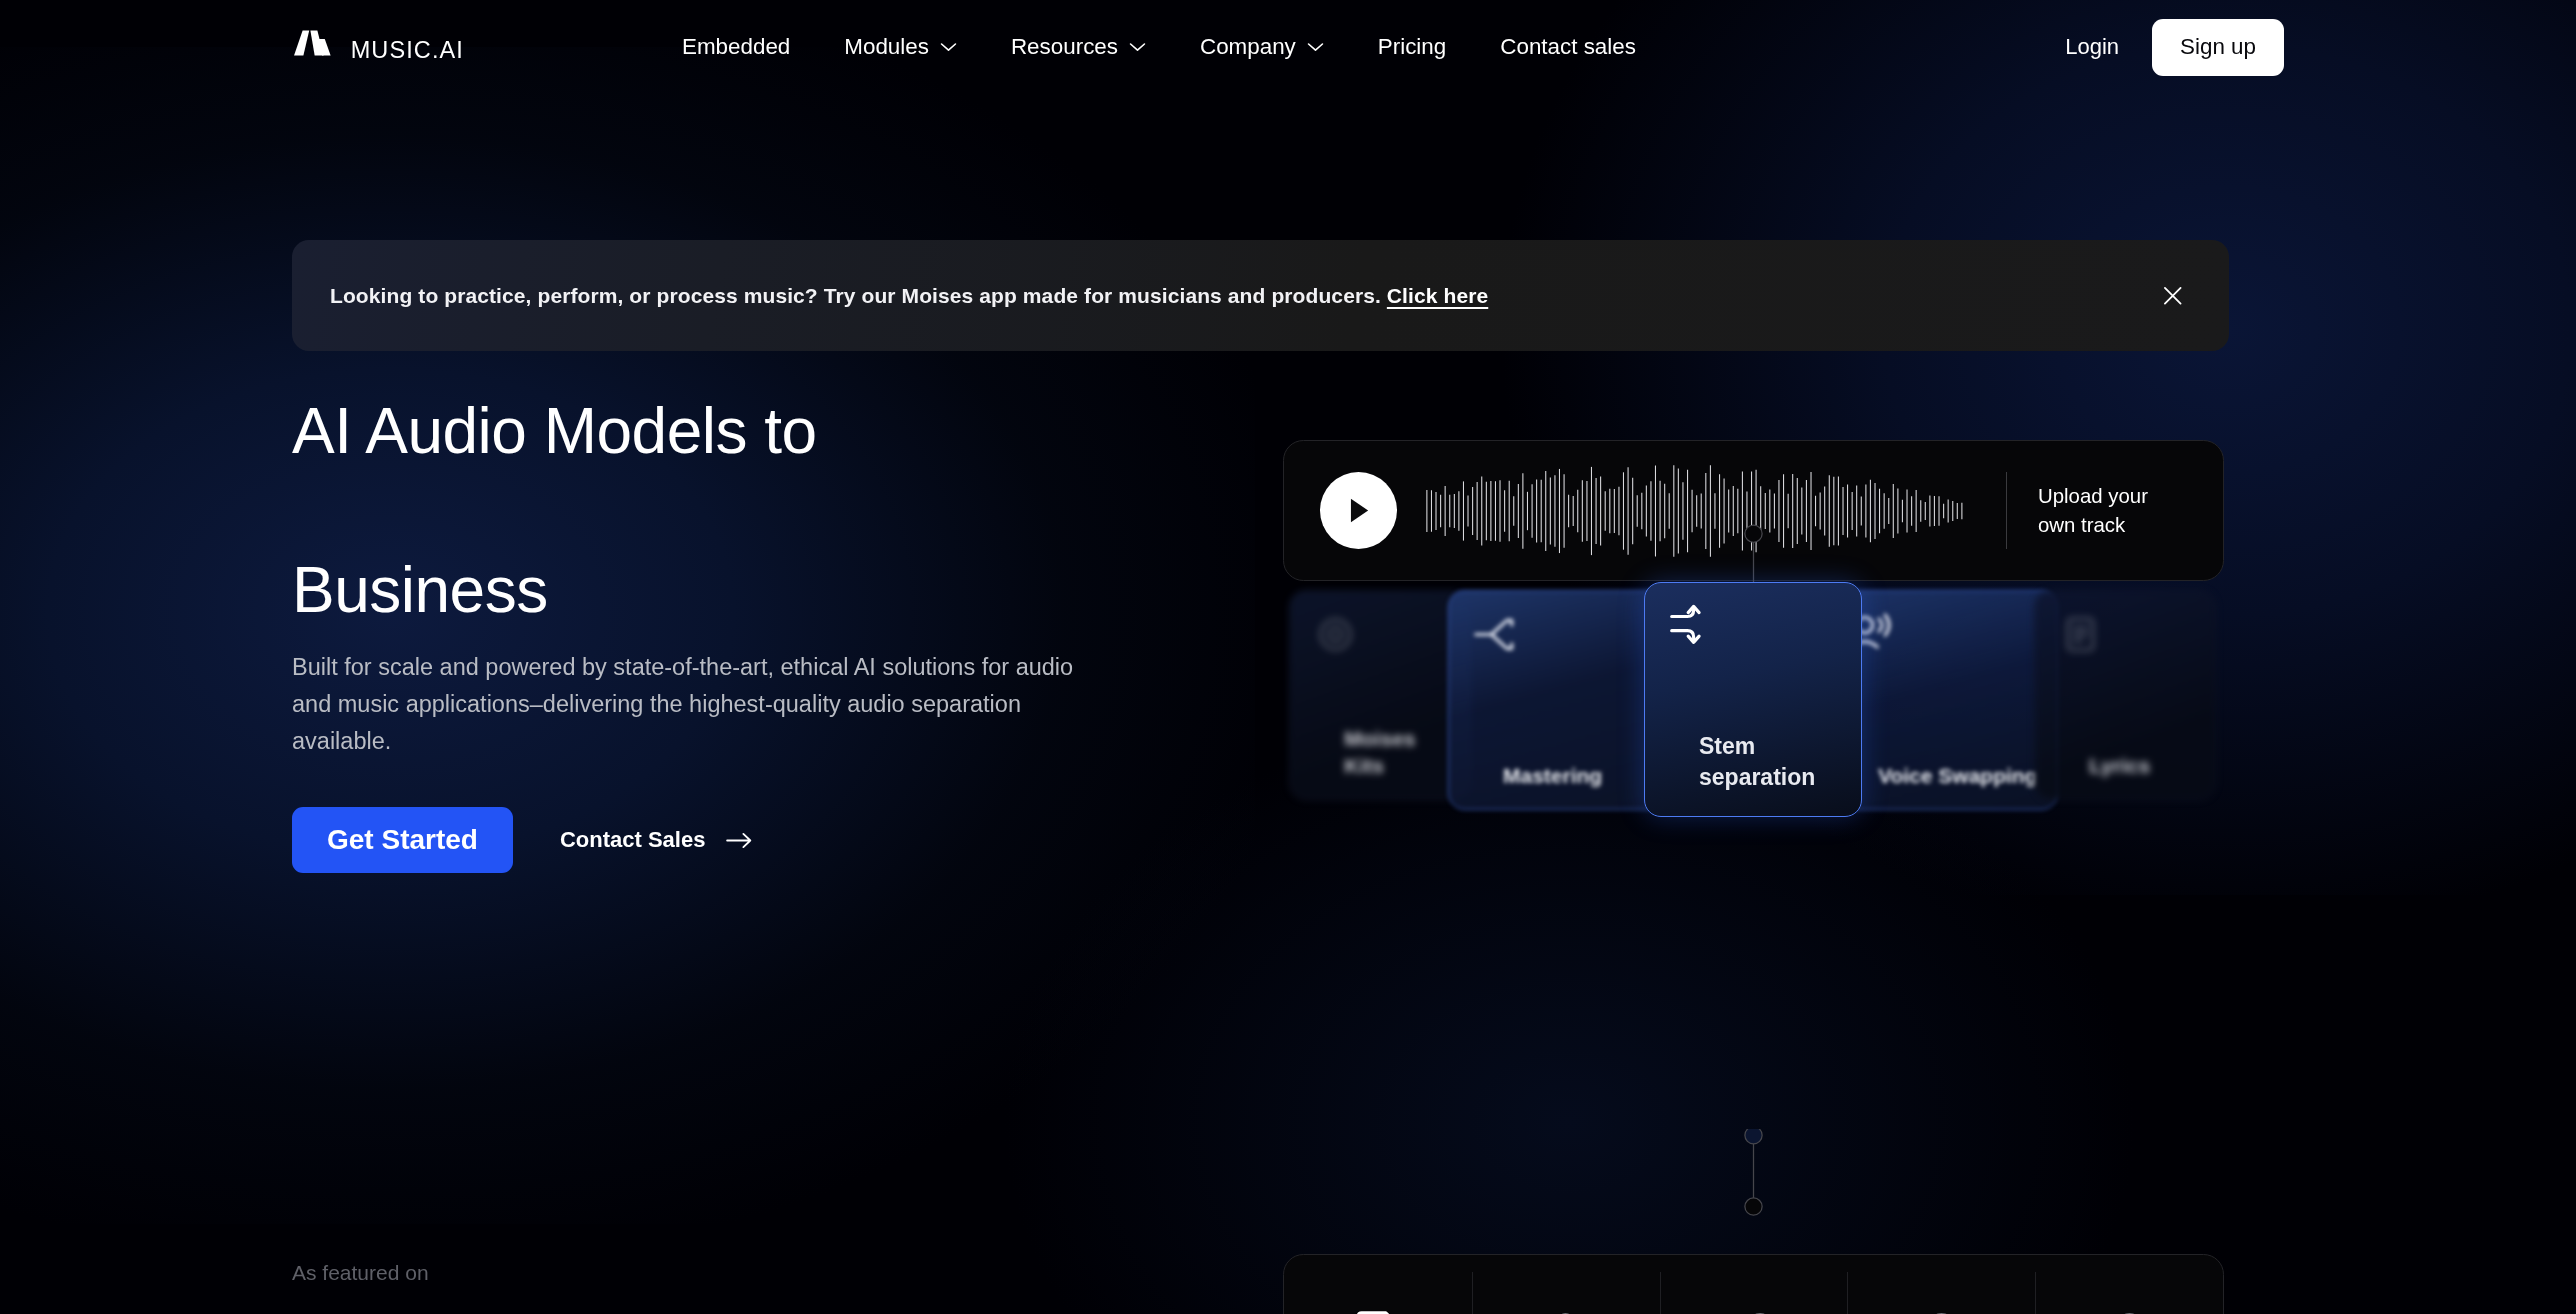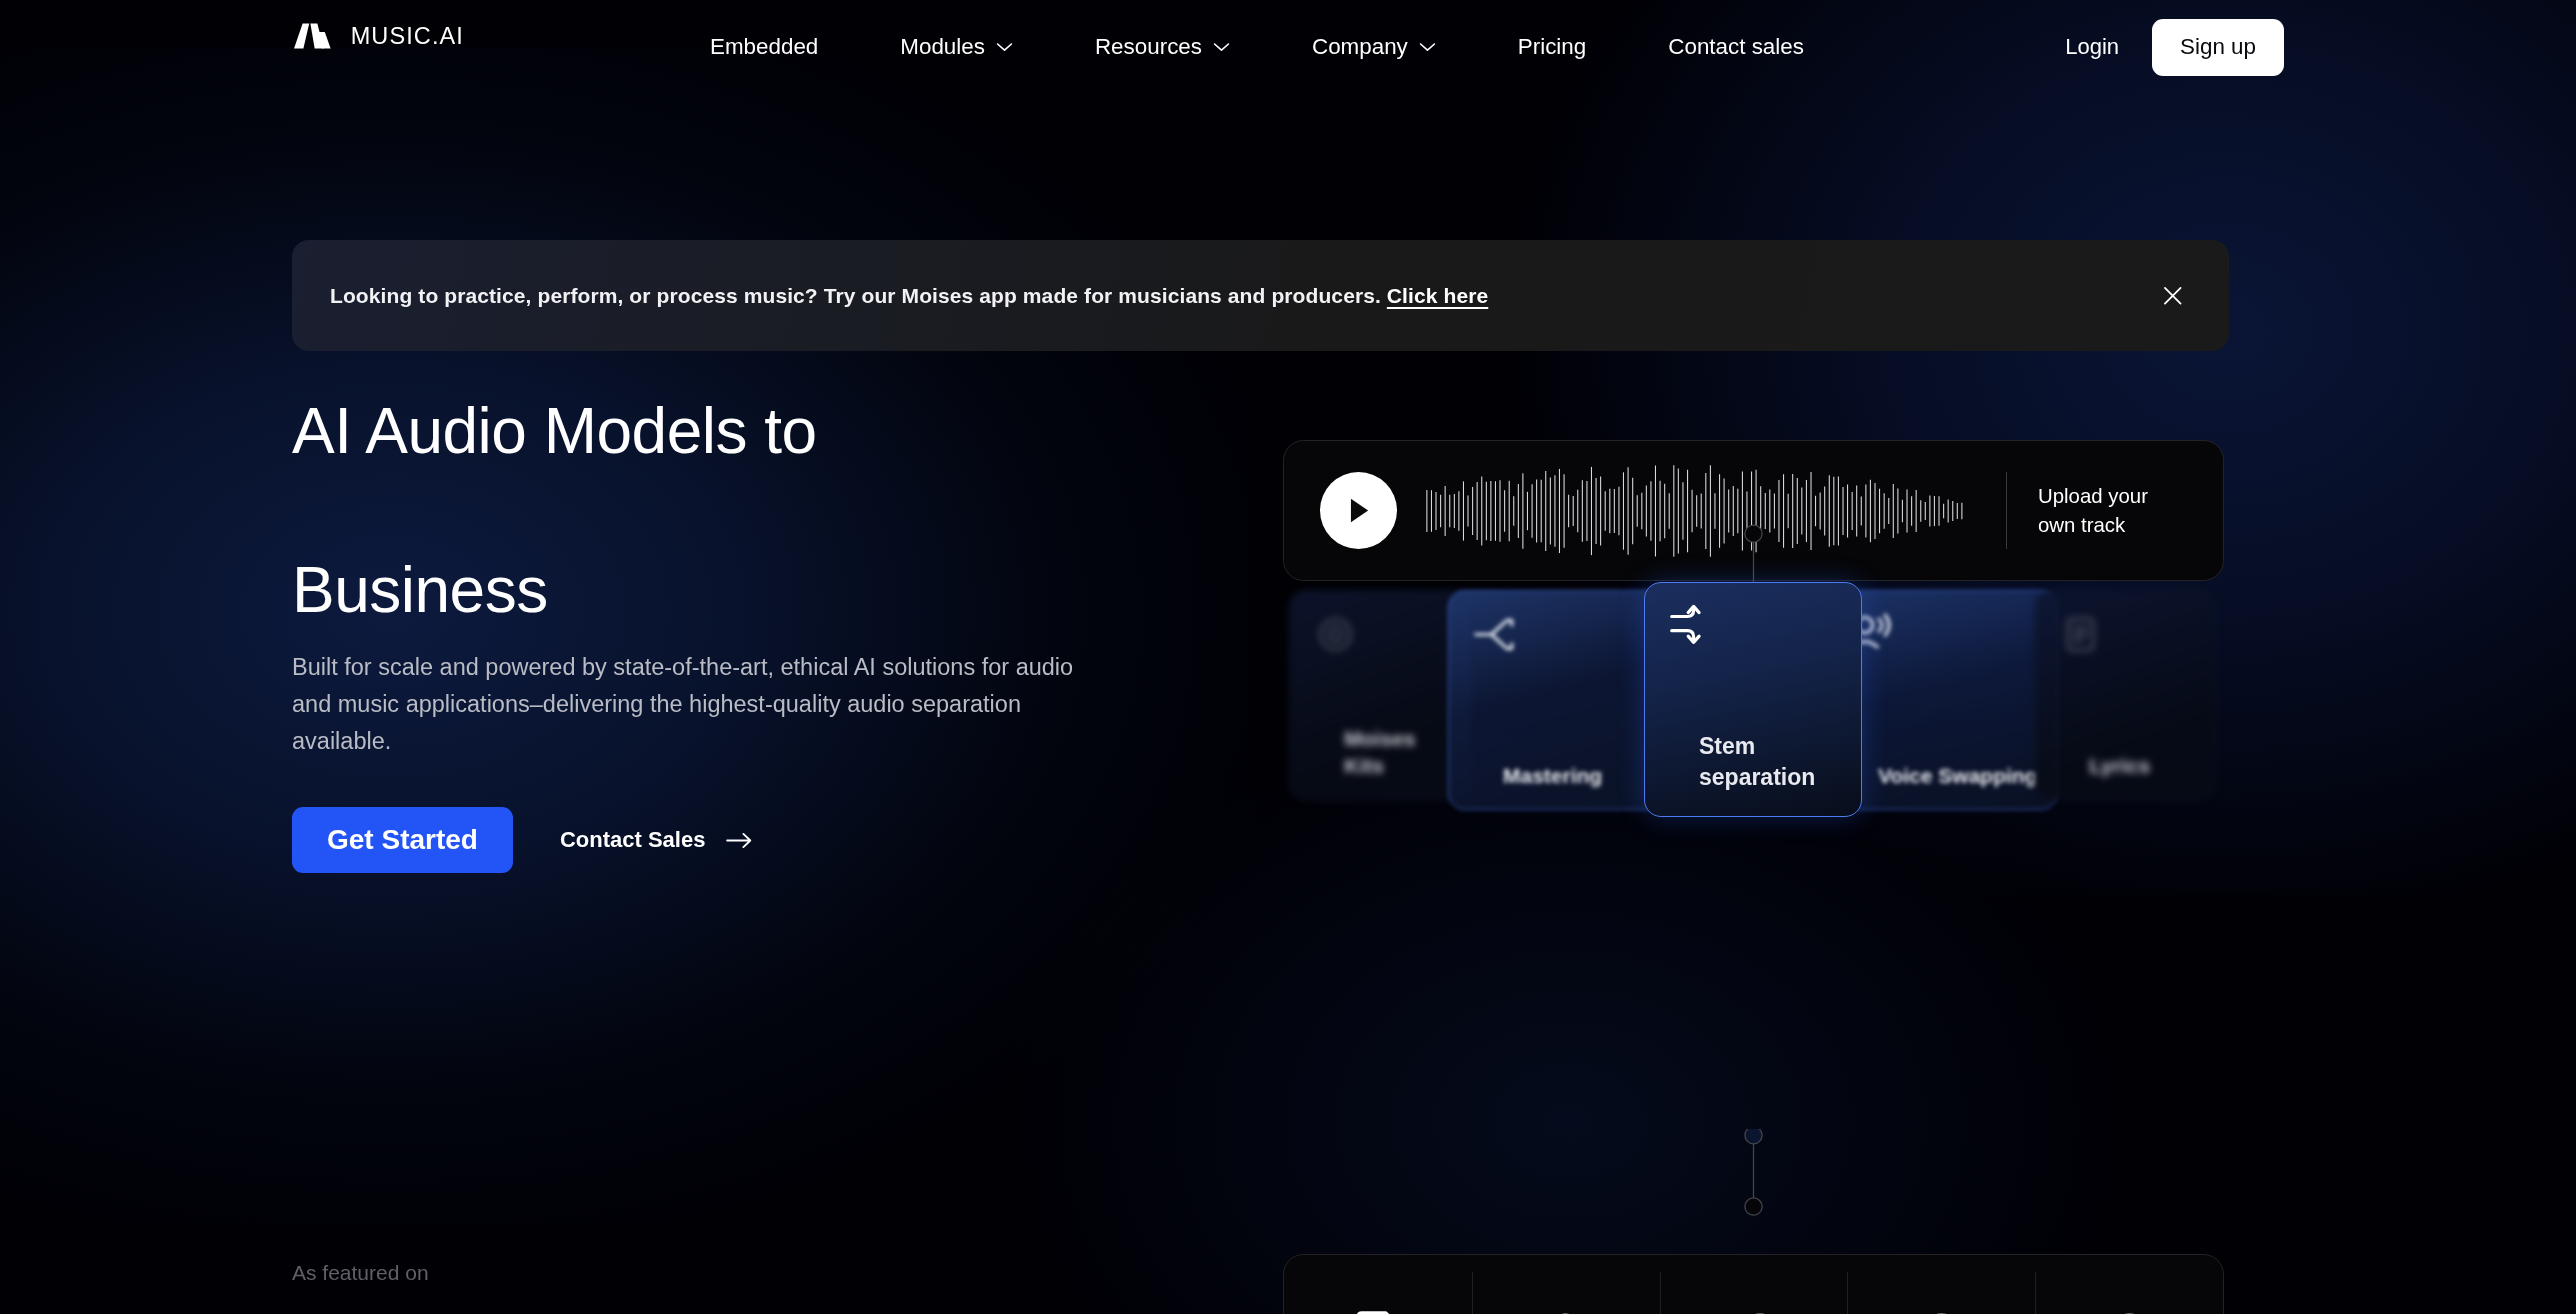--- a/index.html
+++ b/index.html
@@ -32,28 +32,27 @@
   .page { position:relative; z-index:2; width:2576px; height:1315px; }
 
   
   .header {
     position:absolute; top:0; left:0; width:2576px; height:94px;
     display:flex; align-items:center;
   }
   .brand { position:absolute; left:292px; top:22px; display:flex; align-items:center; gap:15.7px; }
   .brand-mark { width:43px; height:28px; display:block; }
   .brand-name {
-    font-size:23.5px; letter-spacing:1.1px; font-weight:400; color:#fff;
+    font-size:23.5px; letter-spacing:1.1px; font-weight:400; color:#fff;margin-top:15px;
   }
   .nav { position:absolute; left:682px; top:0; height:94px; display:flex; align-items:center; gap:0; }
   .nav-item {
     display:flex; align-items:center; gap:11px;
     font-size:22.4px; color:#fff; cursor:pointer; white-space:nowrap;
     padding:0 27px;
-    margin-left:28px;
   }
   .nav-item:first-child { padding-left:0; }
   .chev { width:17px; height:10.2px; display:block; flex:none; }
   .header-right { position:absolute; right:292px; top:0; height:94px; display:flex; align-items:center; gap:0; }
   .login-link { font-size:22px; color:#fff; cursor:pointer; padding:0 33px; }
   .signup-btn {
     background:#fff; color:#08080c; font-size:22.4px; font-weight:500;
     border:none; border-radius:11px; padding:0 28px; height:57px; cursor:pointer;
     font-family:inherit; white-space:nowrap;
   }

